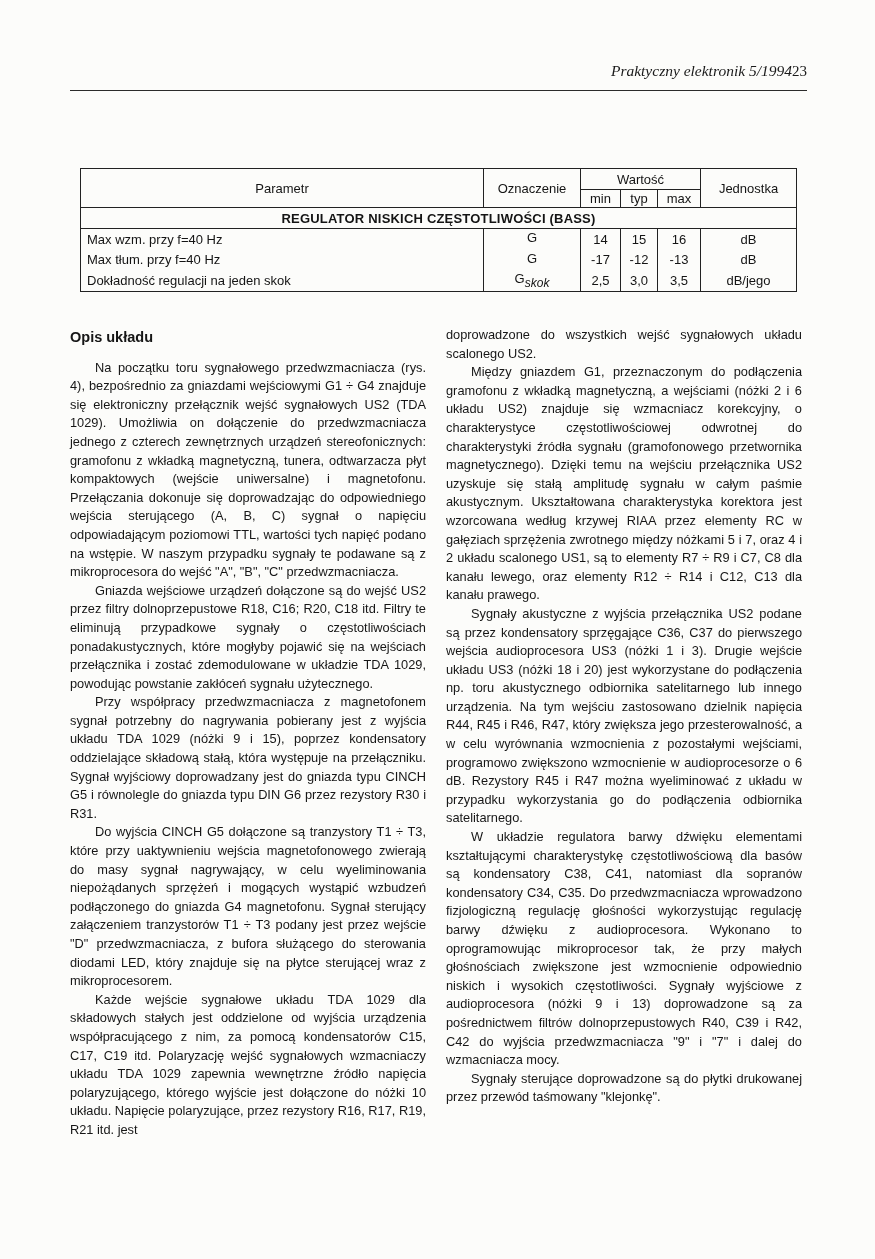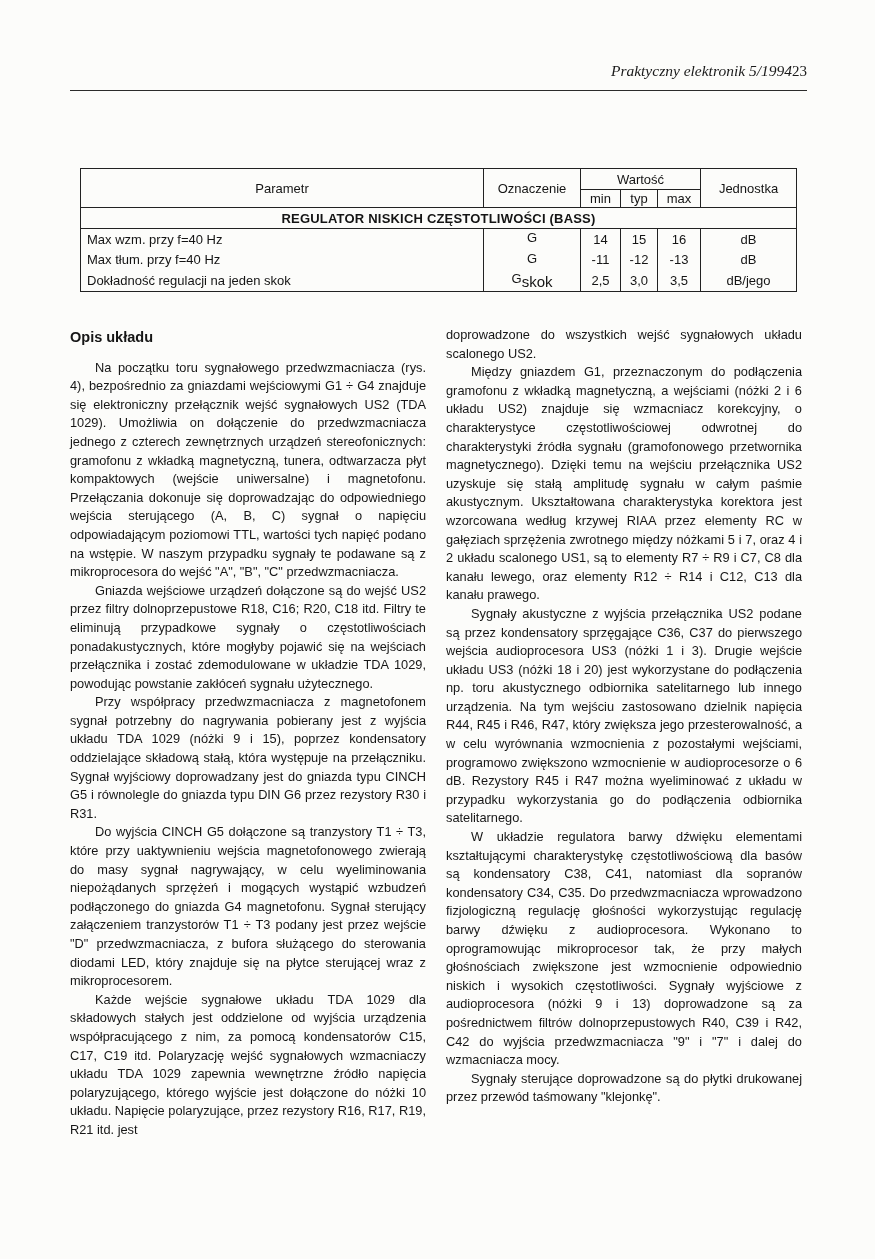--- a/index.html
+++ b/index.html
@@ -58,21 +58,21 @@
     border-top: 1px solid #222;
     border-bottom: 1px solid #222;
     text-align: center;
     font-weight: bold;
     height: 21px;
     letter-spacing: 0.2px;
   }
   .spec-table tbody tr.data-row { height: 18px; }
   .spec-table td.param { text-align: left; }
   .spec-table td.num, .spec-table td.ozn, .spec-table td.jed { text-align: center; }
-  .spec-table sub.subscript { font-size: 15px; }
+  .spec-table sub.subscript { font-style: italic; font-size: 12px; }
 
   
   .article {
     position: absolute;
     top: 326px; left: 70px; width: 737px;
     font-size: 12.8px;
     line-height: 18.6px;
     color: #161616;
   }
   .columns { display: flex; gap: 20px; }
@@ -131,21 +131,21 @@
         <td class="param">Max wzm. przy f=40 Hz</td>
         <td class="ozn vline"><span>G</span><sub class="subscript"></sub></td>
         <td class="num vline">14</td>
         <td class="num vline">15</td>
         <td class="num vline">16</td>
         <td class="jed vline">dB</td>
       </tr>
       <tr class="data-row">
         <td class="param">Max tłum. przy f=40 Hz</td>
         <td class="ozn vline"><span>G</span><sub class="subscript"></sub></td>
-        <td class="num vline">-11</td>
+        <td class="num vline">-17</td>
         <td class="num vline">-12</td>
         <td class="num vline">-13</td>
         <td class="jed vline">dB</td>
       </tr>
       <tr class="data-row">
         <td class="param">Dokładność regulacji na jeden skok</td>
         <td class="ozn vline"><span>G</span><sub class="subscript">skok</sub></td>
         <td class="num vline">2,5</td>
         <td class="num vline">3,0</td>
         <td class="num vline">3,5</td>

